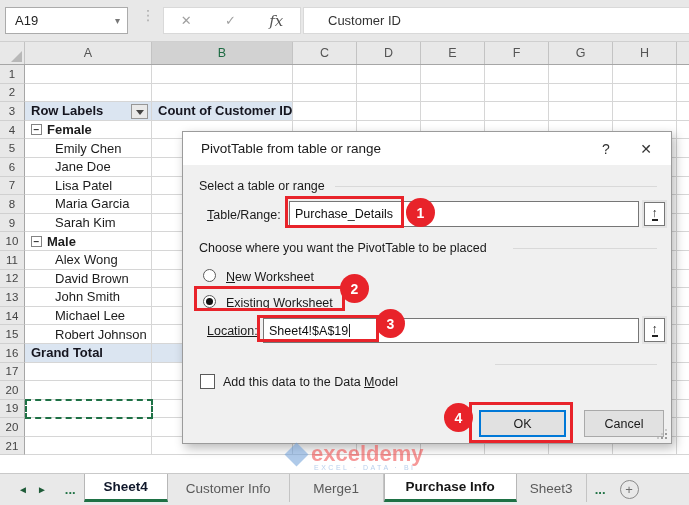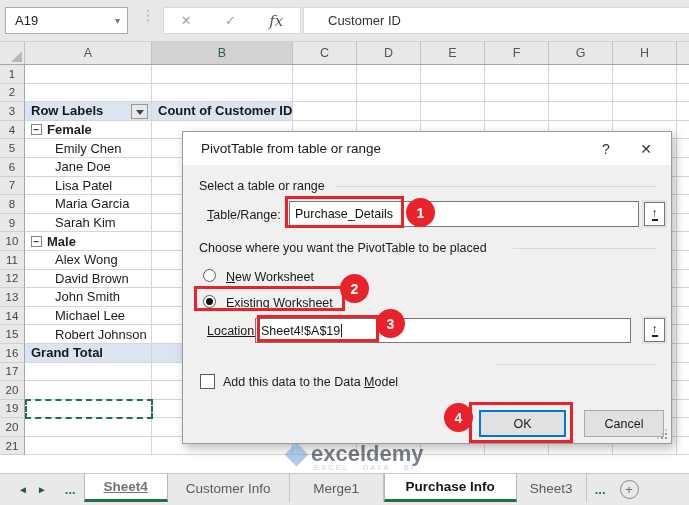--- a/index.html
+++ b/index.html
@@ -71,29 +71,29 @@
   .ann-badge { position:absolute; width:29px; height:29px; border-radius:50%; background:#e8232a; color:#fff; font-size:14px; font-weight:bold; display:flex; align-items:center; justify-content:center; z-index:21; }
 
   
   .tabbar { position:absolute; left:0; top:473px; width:689px; height:32px; background:#e9e9e9; border-top:1px solid #c9c9c9; display:flex; align-items:stretch; z-index:25; }
   .tab-nav { display:flex; align-items:center; gap:9px; padding:0 10px 0 18px; }
   .tab-arrow { font-size:10px; color:#1e5b38; }
   .tab-more { color:#217346; font-weight:bold; font-size:13px; display:flex; align-items:center; padding:0 8px; }
   .tab { display:flex; align-items:center; justify-content:center; font-size:13.5px; color:#5a5a5a; padding:0 14px; position:relative; height:28px; align-self:flex-start; }
   .tab.inactive { border-right:1px solid #c4c4c4; }
   .tab.active { background:#fff; border-left:1px solid #b7b7b7; border-right:1px solid #b7b7b7; border-bottom:3px solid #1e7145; font-weight:bold; height:28px; }
-  .tab.active.green { color:#737373;text-decoration:underline; }
+  .tab.active.green { color:#0f172a; }
   .tab.active.black { color:#161616; }
   .tab-add { width:19px; height:19px; border:1px solid #8a8a8a; border-radius:50%; color:#6d6d6d; font-size:13px; display:flex; align-items:center; justify-content:center; align-self:center; margin-left:6px; }
 
   
   .watermark { position:absolute; left:284px; top:441px; z-index:40; opacity:.55; pointer-events:none; display:flex; flex-direction:column; }
   .wm-row { display:flex; align-items:center; gap:6px; }
   .wm-logo { width:17px; height:17px; background:#6f9fd8; transform:rotate(45deg); margin-left:4px; }
-  .wm-brand { font-size:22px; font-weight:bold; color:#0f172a; letter-spacing:0; }
+  .wm-brand { font-size:22px; font-weight:bold; color:#ef4444; letter-spacing:0; }
   .wm-tag { font-size:7px; letter-spacing:2.5px; color:#7fa9de; margin:-3px 0 0 30px; }
 </style>
 </head>
 <body>
 
 <div id="screen">
 
   <div class="topbar">
     <div class="namebox">
       <span>A19</span>
@@ -419,21 +419,21 @@
       </div>
 
       <div class="radio checked" style="left:20px; top:130px;"></div>
       <div class="dlg-label" style="left:43px; top:131px;">
         <span class="accel">E</span><span>xisting Worksheet</span>
       </div>
 
       <div class="dlg-label" style="left:24px; top:159px;text-decoration:underline;">
         <span class="accel">L</span><span>ocation:</span>
       </div>
-      <div class="dlg-input" style="left:72px; top:153px; width:376px; height:25px;">
+      <div class="dlg-input" style="left:80px; top:153px; width:376px; height:25px;">
         <span>Sheet4!$A$19</span>
           <span class="caret"></span>
       </div>
       <div class="range-btn" style="left:461px; top:153px;">
         <span>↑</span>
       </div>
 
       <div class="grp-line" style="left:312px; top:199px; width:162px;"></div>
 
       <div class="chk" style="left:17px; top:209px;"></div>

